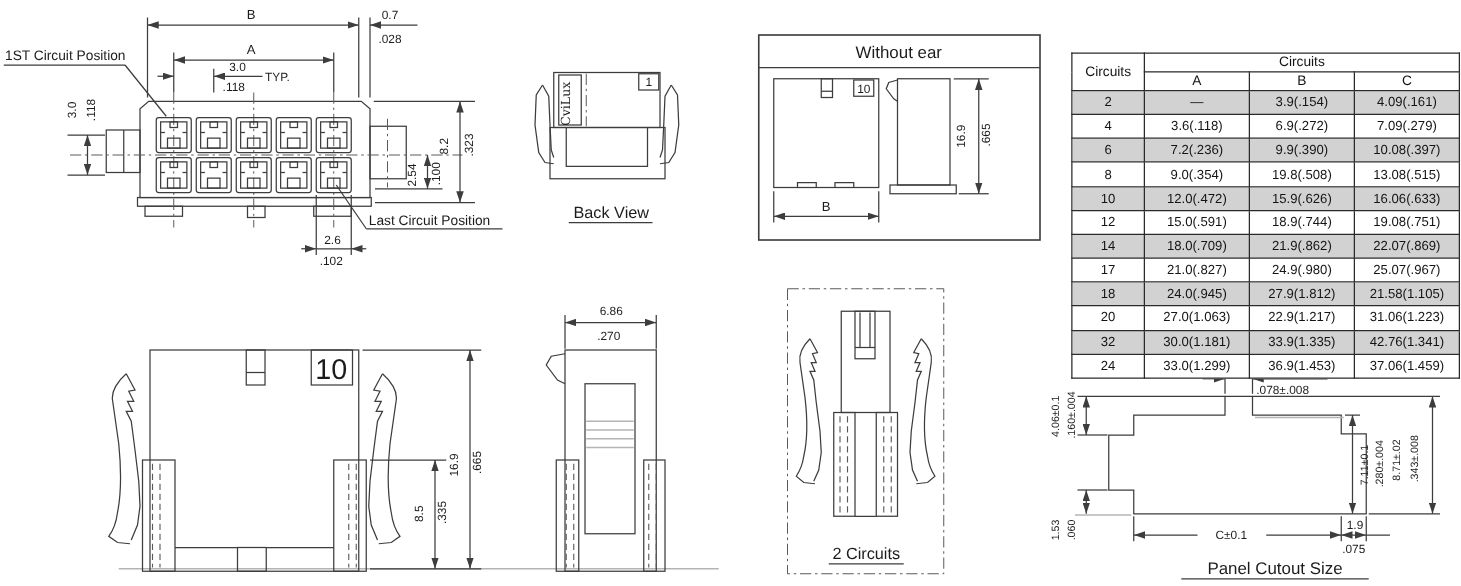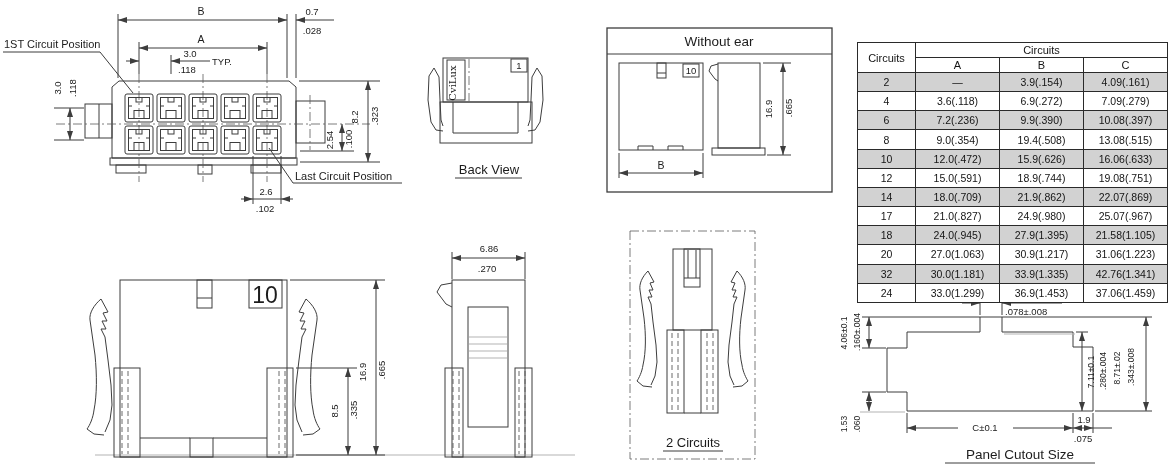--- a/index.html
+++ b/index.html
@@ -356,21 +356,21 @@
         </tr>
         <tr class="shaded">
           <td>6</td>
           <td>7.2(.236)</td>
           <td>9.9(.390)</td>
           <td>10.08(.397)</td>
         </tr>
         <tr>
           <td>8</td>
           <td>9.0(.354)</td>
-          <td>19.4(.508)</td>
+          <td>19.8(.508)</td>
           <td>13.08(.515)</td>
         </tr>
         <tr class="shaded">
           <td>10</td>
           <td>12.0(.472)</td>
           <td>15.9(.626)</td>
           <td>16.06(.633)</td>
         </tr>
         <tr>
           <td>12</td>
@@ -386,27 +386,27 @@
         </tr>
         <tr>
           <td>17</td>
           <td>21.0(.827)</td>
           <td>24.9(.980)</td>
           <td>25.07(.967)</td>
         </tr>
         <tr class="shaded">
           <td>18</td>
           <td>24.0(.945)</td>
-          <td>27.9(1.395)</td>
+          <td>27.9(1.812)</td>
           <td>21.58(1.105)</td>
         </tr>
         <tr>
           <td>20</td>
           <td>27.0(1.063)</td>
-          <td>30.9(1.217)</td>
+          <td>22.9(1.217)</td>
           <td>31.06(1.223)</td>
         </tr>
         <tr class="shaded">
           <td>32</td>
           <td>30.0(1.181)</td>
           <td>33.9(1.335)</td>
           <td>42.76(1.341)</td>
         </tr>
         <tr>
           <td>24</td>

